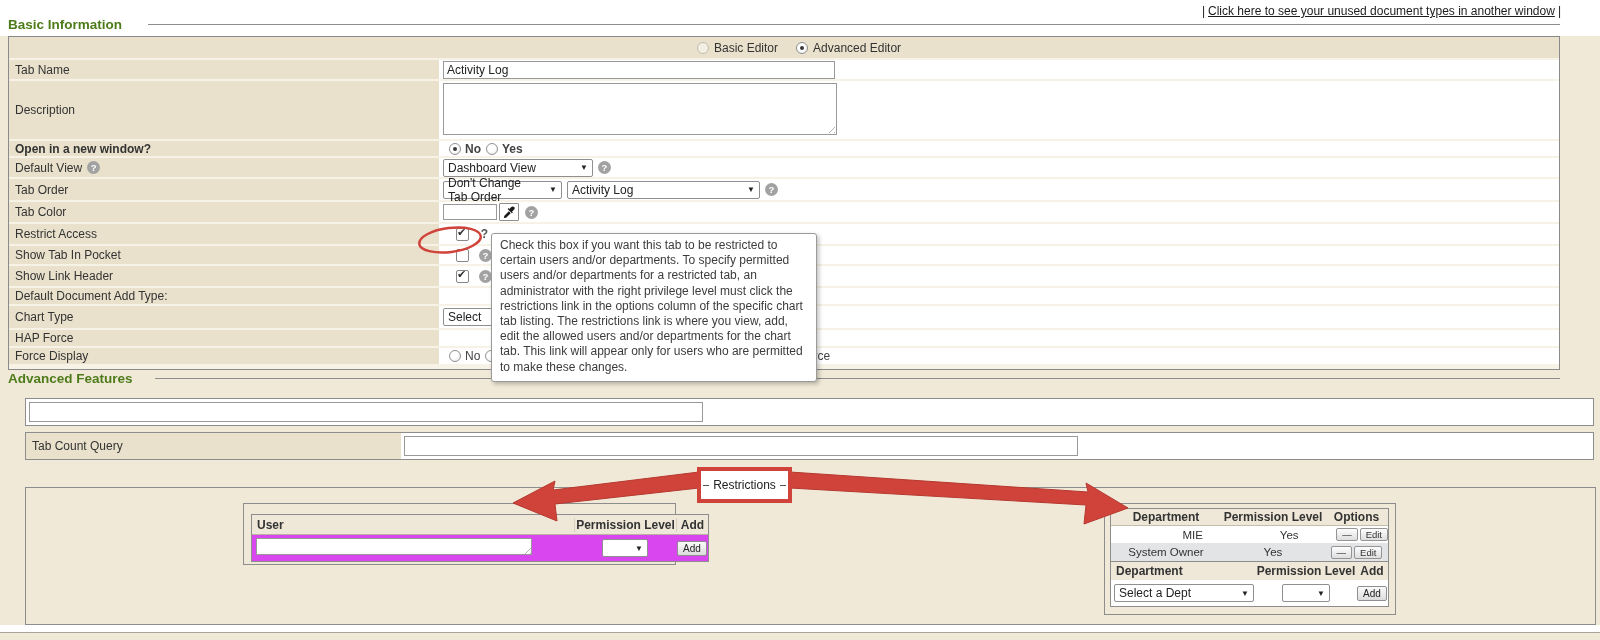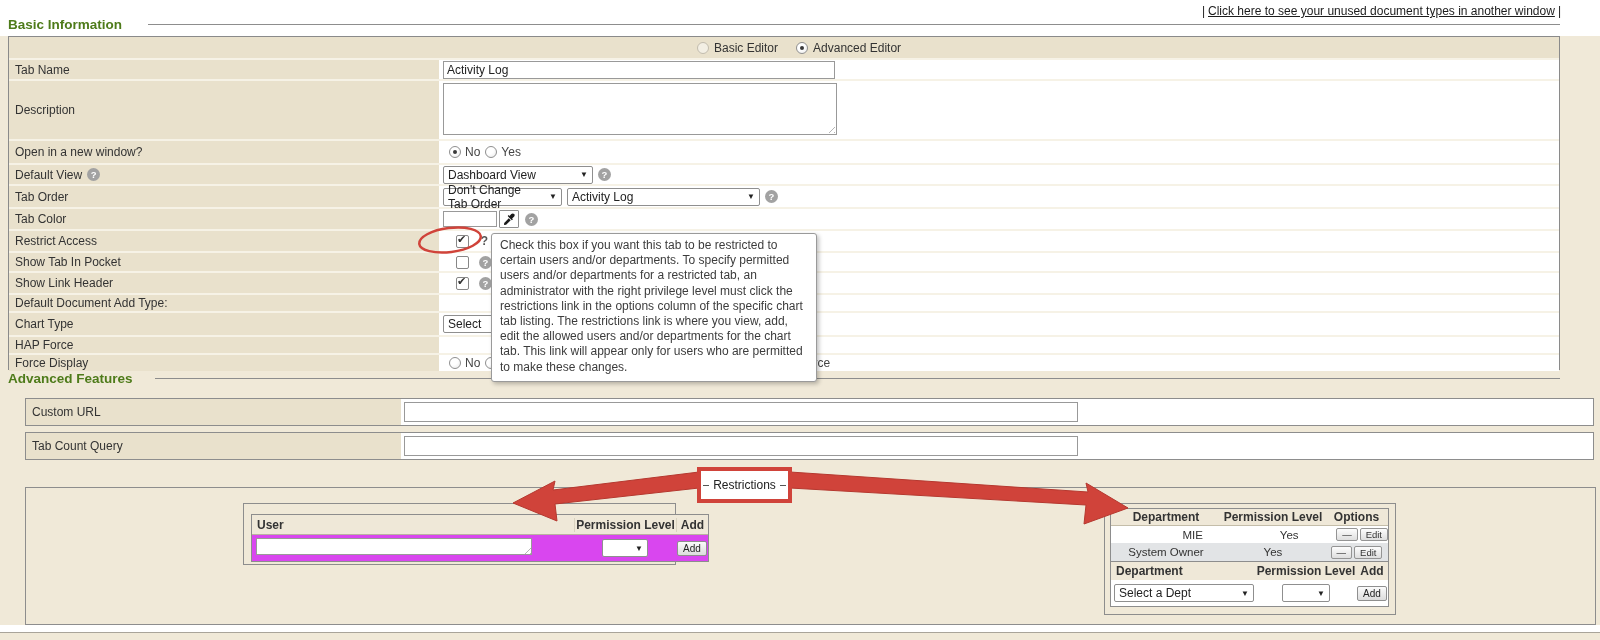--- a/index.html
+++ b/index.html
@@ -150,21 +150,21 @@
         <span>Description</span>
       </div>
     <div class="ctlc" style="align-items:flex-start;">
       <span class="ta-wrap" style="margin-top:2px;">
         <textarea class="ta" style="width: 394px; height: 52px;"></textarea>
         <span class="grip"></span>
       </span>
     </div>
   </div>
 
-  <div class="brow" style="height:22px;">
+  <div class="brow" style="height:15px;font-weight:bold;">
     <div class="lblc">
         <span>Open in a new window?</span>
       </div>
     <div class="ctlc">
       <div class="rgroup" style="padding-left:6px;">
         <span class="opt">
             <span class="radio">
               <span class="dot"></span>
             </span>
             <span>No</span>
@@ -317,23 +317,20 @@
 </div>
 
 <div class="abs tooltip">
   <span>Check this box if you want this tab to be restricted to certain users and/or departments. To specify permitted users and/or departments for a restricted tab, an administrator with the right privilege level must click the restrictions link in the options column of the specific chart tab listing. The restrictions link is where you view, add, edit the allowed users and/or departments for the chart tab. This link will appear only for users who are permitted to make these changes.</span>
 </div>
 
 <div class="abs sec-title" style="left:8px;top:371px;">Advanced Features</div>
 <div class="abs sec-rule" style="left:155px;top:378px;width:1405px;"></div>
 
 <div class="abs afbox" style="top:398px;">
-  <div class="lblc">
-      <span>Custom URL</span>
-    </div>
   <div class="ctlc">
       <input class="txt-input" style="width: 674px; height: 20px;" value="">
     </div>
 </div>
 <div class="abs afbox" style="top:432px;">
   <div class="lblc">
       <span>Tab Count Query</span>
     </div>
   <div class="ctlc">
       <input class="txt-input" style="width: 674px; height: 20px;" value="">

